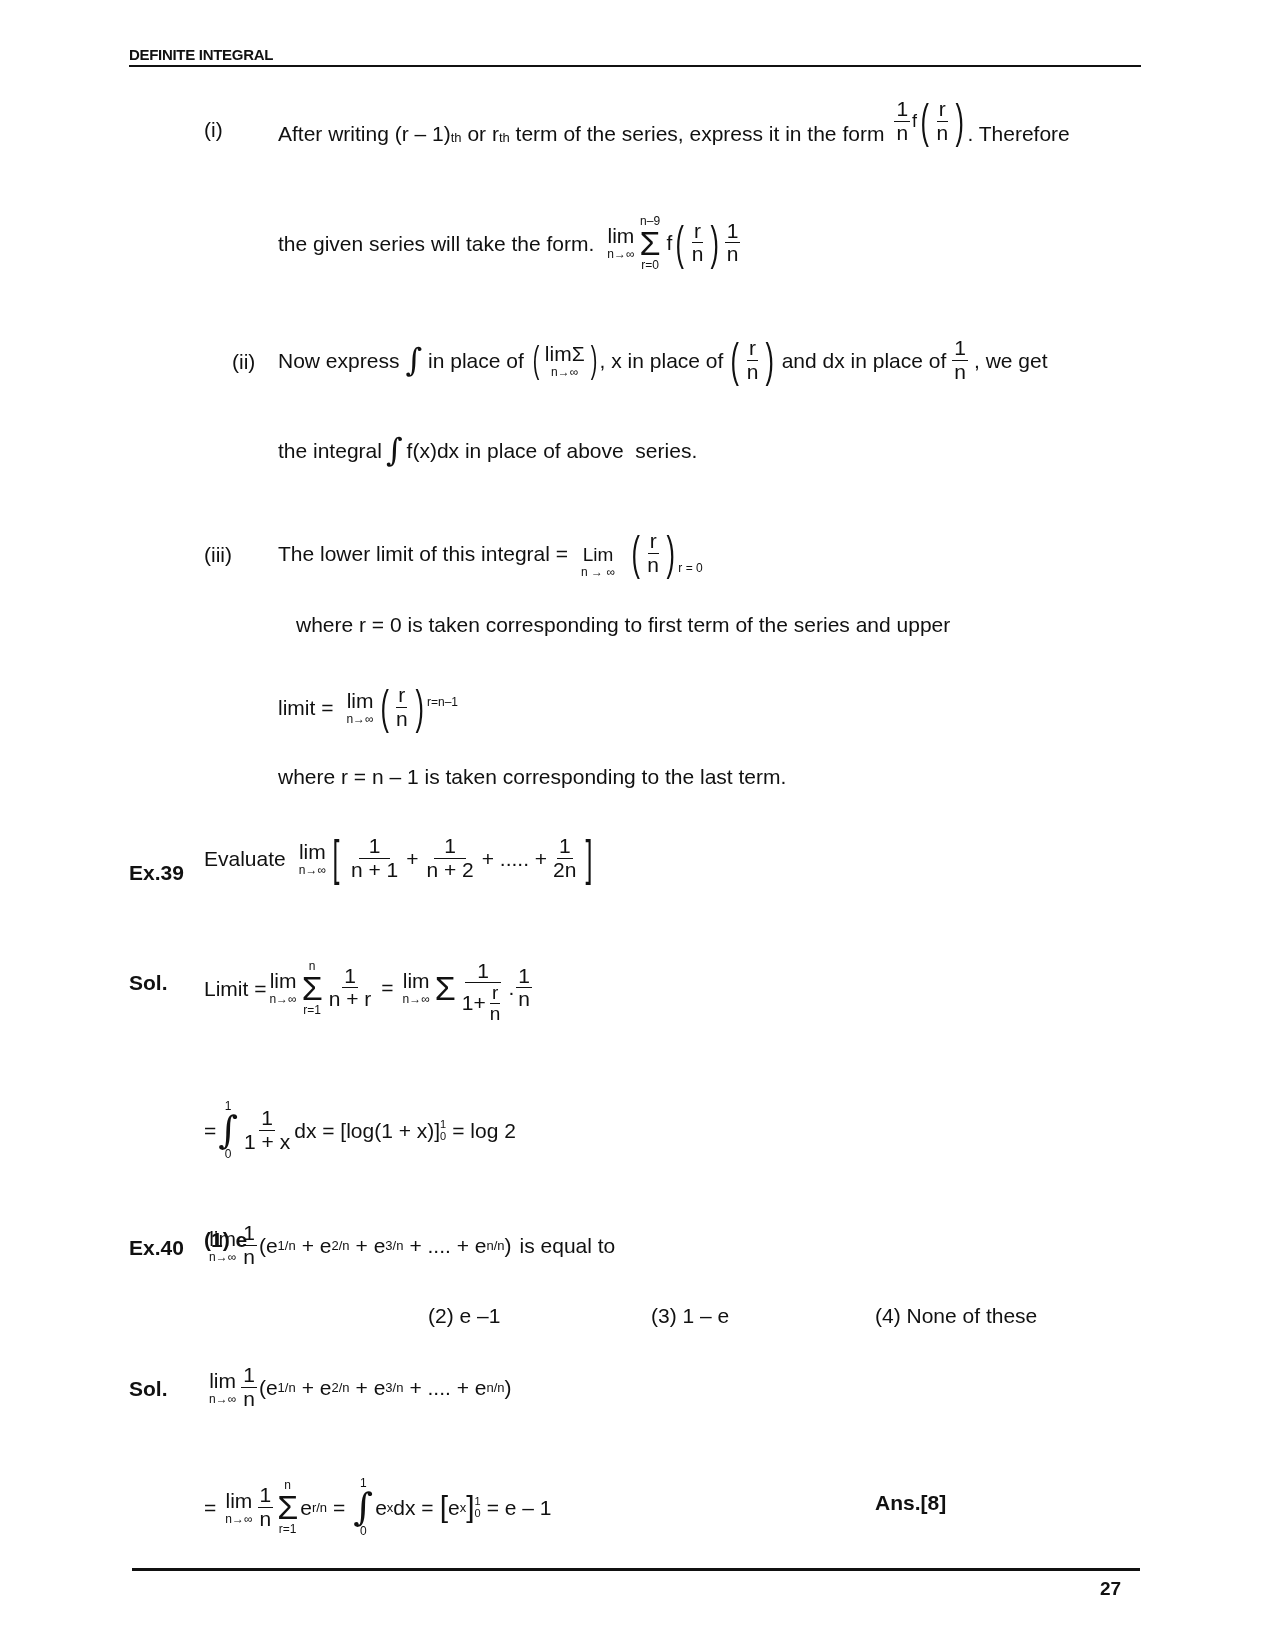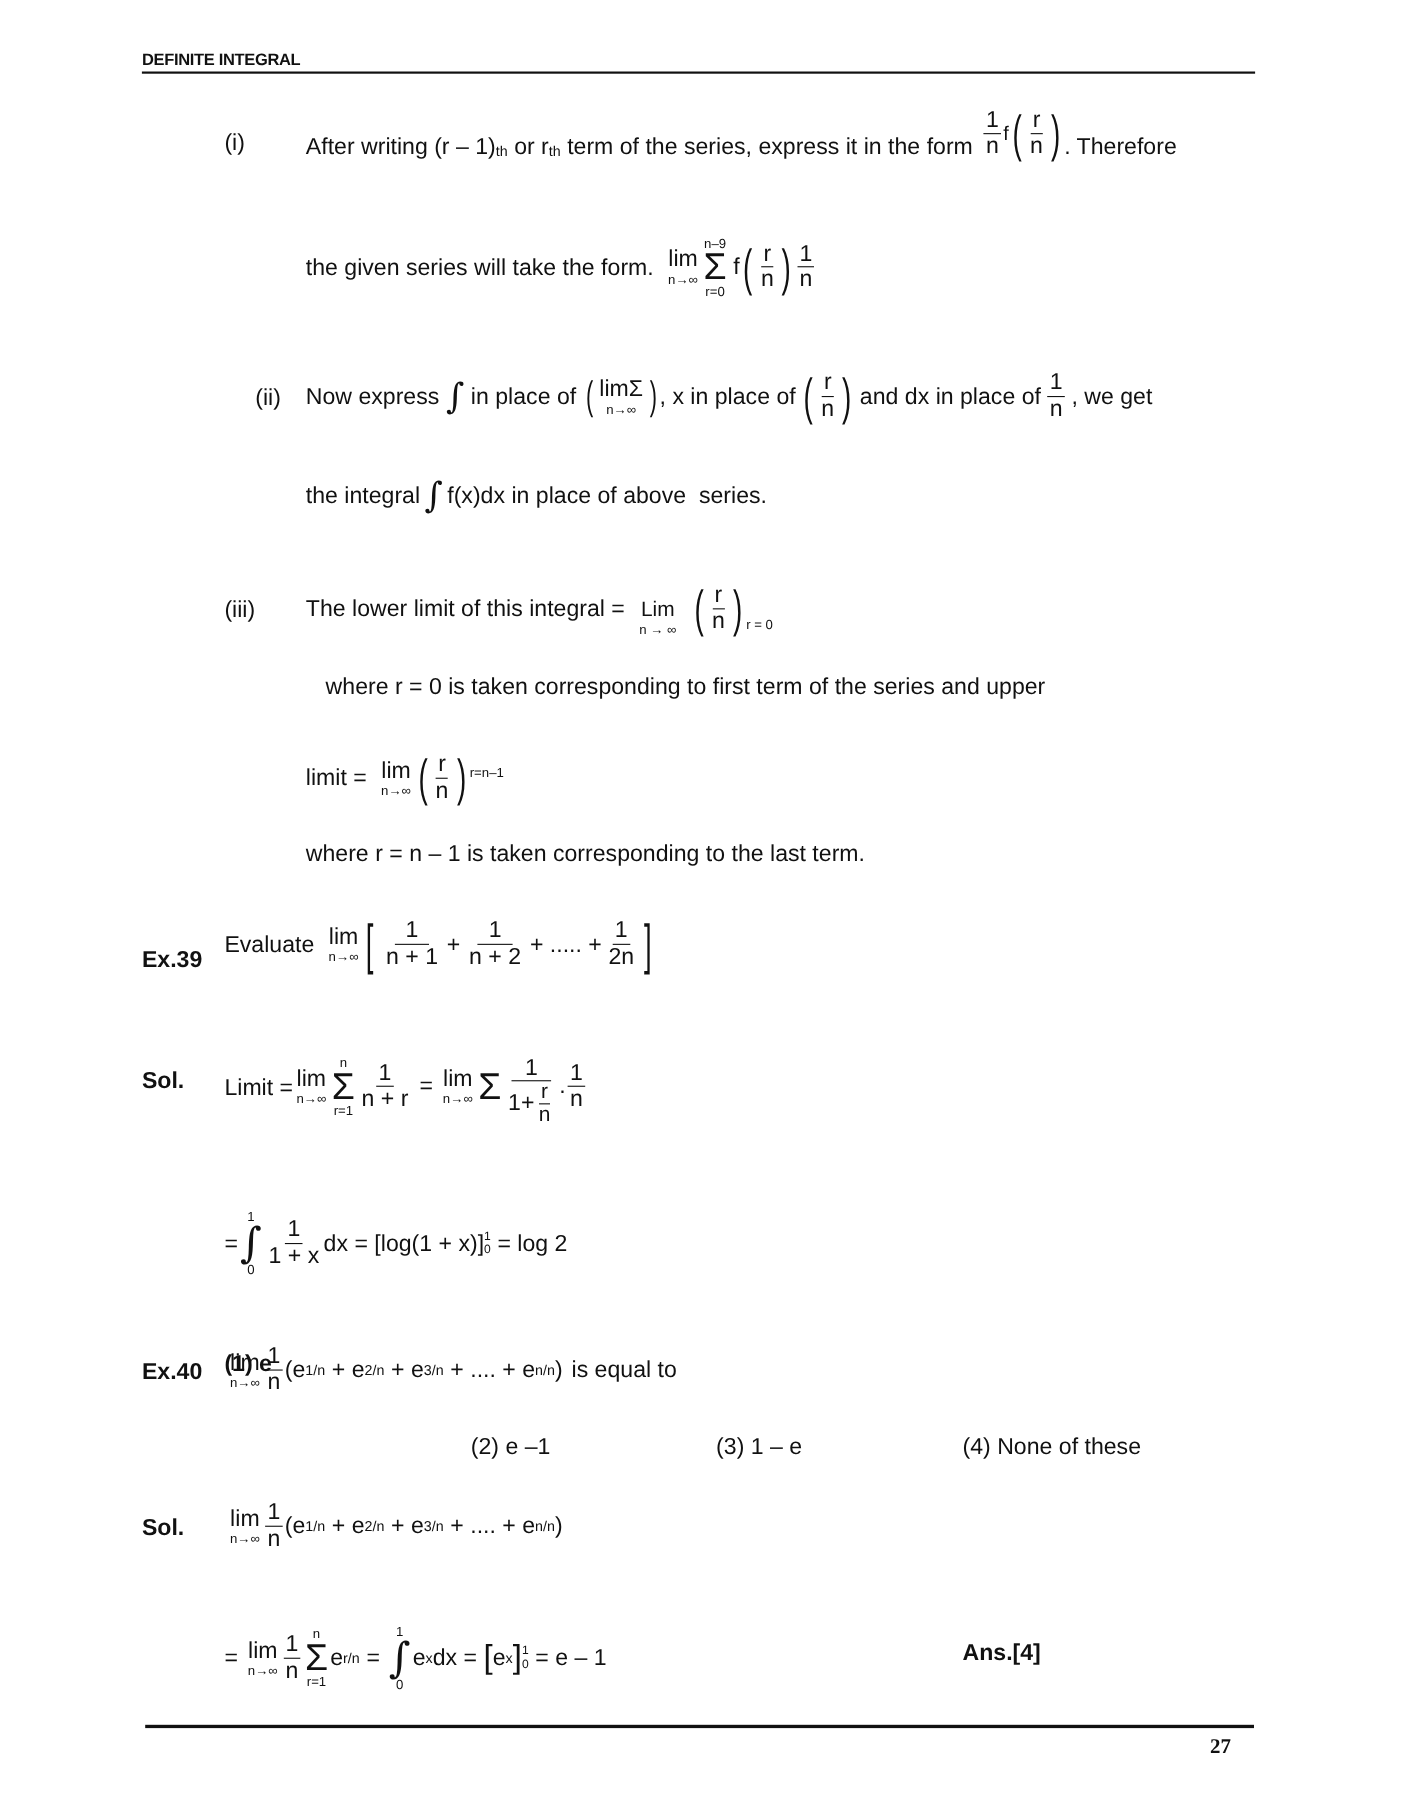--- a/index.html
+++ b/index.html
@@ -4,21 +4,21 @@
 <style>
   html, body { margin: 0; padding: 0; background: #ffffff; }
   body {
     width: 1275px; height: 1650px; position: relative; overflow: hidden;
     font-family: "Liberation Sans", sans-serif; color: #111;
   }
   .abs { position: absolute; }
   .hdr-title { left: 129px; top: 46px; font-size: 15px; font-weight: bold; letter-spacing: -0.3px; }
   .hdr-rule { left: 129px; top: 65px; width: 1012px; height: 2px; background: #111; }
   .ftr-rule { left: 132px; top: 1568px; width: 1008px; height: 3px; background: #111; }
-  .page-num { left: 1100px; top: 1578px; font-family: Liberation Serif, serif; font-size: 19px; font-weight: bold; }
+  .page-num { left: 1100px; top: 1578px; font-family: Liberation Sans, sans-serif; font-size: 19px; font-weight: bold; }
 
   .txt { font-size: 21px; white-space: nowrap; line-height: 1; }
   .lbl { font-size: 21px; }
   .bold { font-weight: bold; }
 
   
   .m { display: inline-flex; align-items: center; vertical-align: middle; font-size: 21px; }
   .frac { display: inline-flex; flex-direction: column; align-items: center; margin: 0 2px; line-height: 1.05; }
   .frac .num { padding: 0 2px; border-bottom: 1.3px solid #111; }
   .frac .den { padding: 0 2px; }
@@ -334,16 +334,16 @@
   <span>e</span>
     <sup>x</sup>
   <span style="font-size:30px;">]</span>
   <span style="display:inline-flex; flex-direction:column; font-size:11px; line-height:1.1; margin-right:6px;">
       <span>1</span>
       <span>0</span>
     </span>
   <span style="white-space:pre">= e – 1</span>
 </div>
 
-<div class="abs txt bold" style="left:875px; top:1492px;">Ans.[4]</div>
+<div class="abs txt bold" style="left:875px; top:1492px;">Ans.[8]</div>
 
 <div class="abs ftr-rule"></div>
 <div class="abs page-num">27</div>
 
 </body></html>

